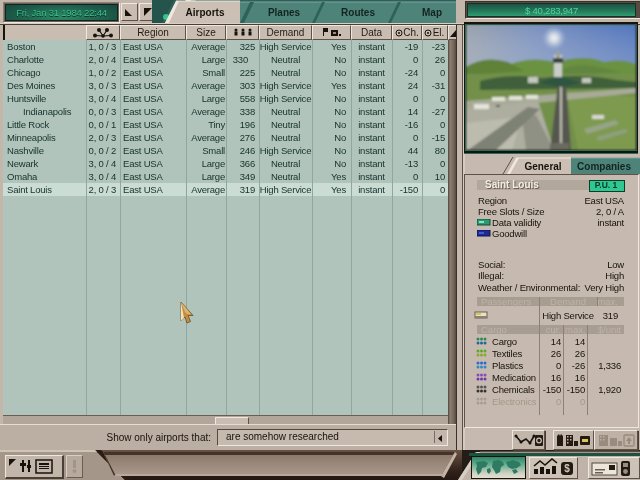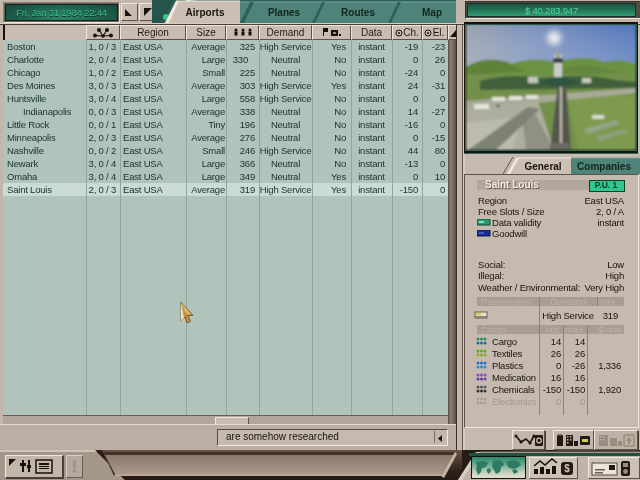--- a/index.html
+++ b/index.html
@@ -276,20 +276,21 @@
       </div>
 </div>
 
 <div class="ab" style="left:448px;top:40px;width:8px;height:384px;background:linear-gradient(90deg,#4e4239 0,#8d7e70 2px,#7a6c5f 5px,#584b41 8px);"></div>
 
 <div class="ab" style="left:3px;top:415px;width:445px;height:9px;background:#b2a599;border-top:1px solid #6b5d52;">
   <div class="ab bev" style="left:212px;top:1px;width:32px;height:6px;background:#c9bdb1;"></div>
 </div>
 
 <div class="ab" style="left:0;top:424px;width:458px;height:26px;background:#bbaea3;border-top:1px solid #e5ddd2;"></div>
+<div class="ab t" style="left:66px;top:432px;width:145px;text-align:right;color:#17120c;">Show only airports that:</div>
 <div class="ab" style="left:217px;top:429px;width:229px;height:15px;background:#c6baae;
  border-top:1px solid #55493f;border-left:1px solid #55493f;border-right:1px solid #efe8df;border-bottom:1px solid #efe8df;">
  <div class="ab" style="left:8px;top:1px;font-size:10px;color:#17120c;white-space:nowrap;">are somehow researched</div>
  <div class="ab" style="right:1px;top:1px;width:11px;height:12px;background:#c3b6aa;border-left:1px solid #7a6c60;">
    <svg width="11" height="12">
           <polygon points="7,2 7,9 3,5.5" fill="#17120c"></polygon>
         </svg>
  </div>
 </div>
 

